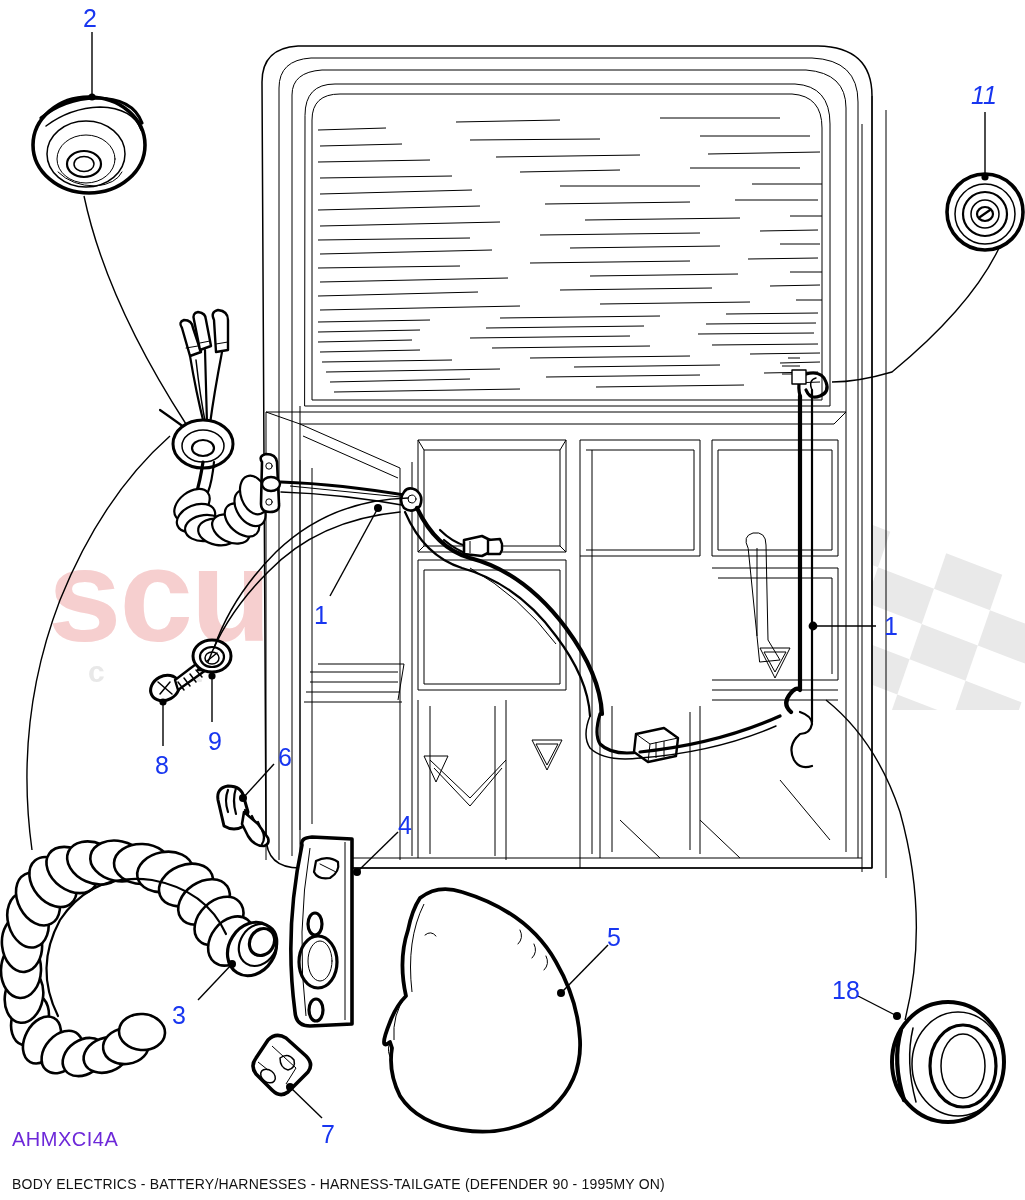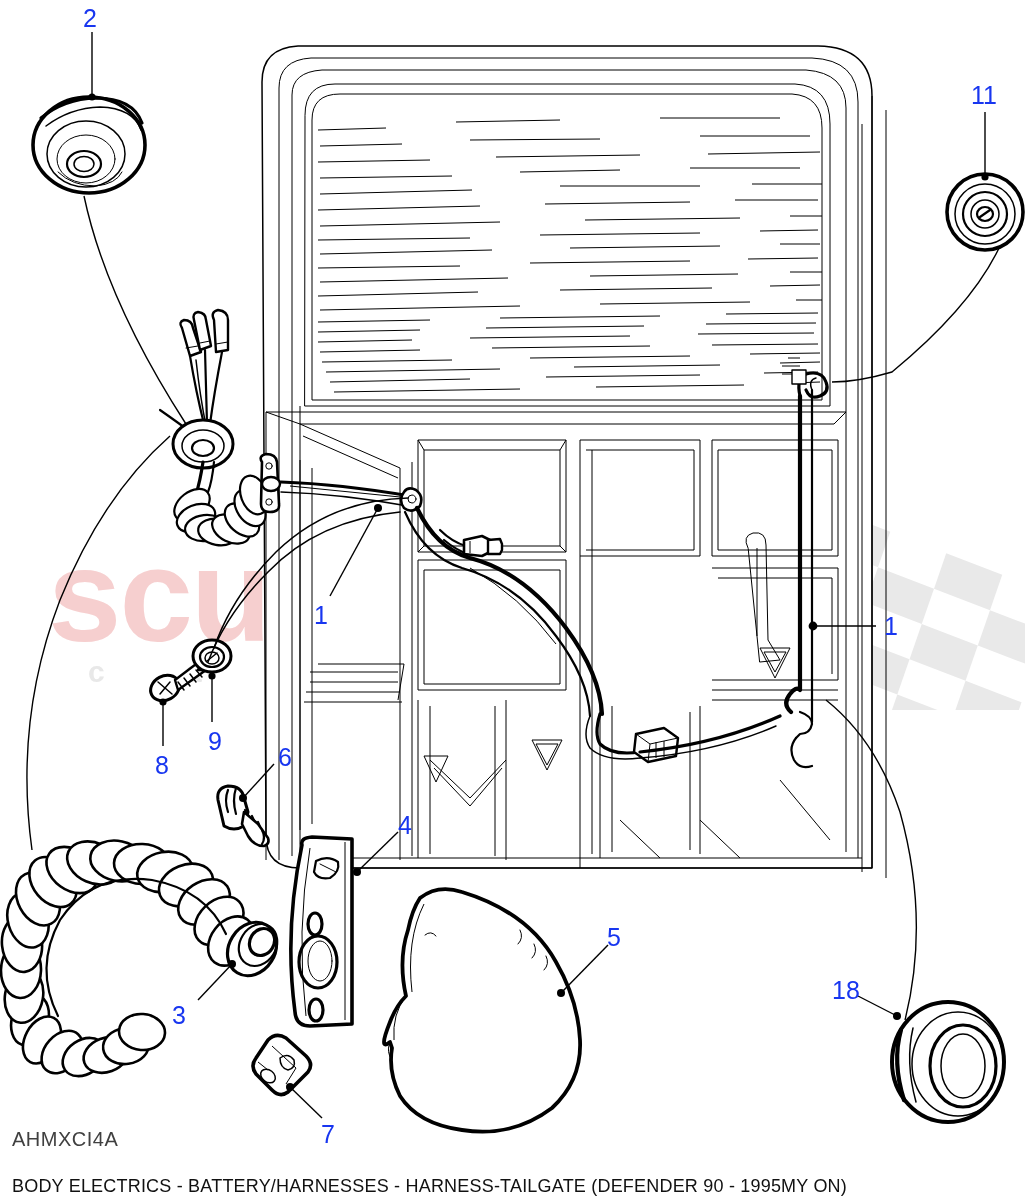--- a/index.html
+++ b/index.html
@@ -3,22 +3,22 @@
 <meta charset="utf-8">
 <title>Parts Diagram</title>
 <style>
   html,body{margin:0;padding:0;background:#ffffff;}
   body{font-family:"Liberation Sans",sans-serif;}
   #page{position:relative;width:1025px;height:1200px;background:#fff;overflow:hidden;}
   #art{position:absolute;left:0;top:0;width:1025px;height:1200px;}
   .wm{position:absolute;pointer-events:none;user-select:none;}
   #wm-main{left:48px;top:520px;font-size:132px;font-weight:bold;letter-spacing:-2px;color:#f6cfcf;font-family:"Liberation Sans",sans-serif;}
   #wm-sub{left:88px;top:655px;font-size:30px;letter-spacing:36px;color:#e8e8e8;font-weight:bold;font-family:"Liberation Sans",sans-serif;}
-  #code{position:absolute;left:12px;top:1128px;font-size:20px;color:#404040;letter-spacing:.5px;}
-  #caption{position:absolute;left:12px;top:1176px;font-size:18px;color:#111;letter-spacing:.2px;white-space:nowrap;}
+  #code{position:absolute;left:12px;top:1128px;font-size:20px;color:#6d28d9;letter-spacing:.5px;}
+  #caption{position:absolute;left:12px;top:1176px;font-size:14px;color:#111;letter-spacing:.2px;white-space:nowrap;}
   .cal{position:absolute;color:#1836f0;font-size:25px;font-weight:500;line-height:1;}
 </style>
 </head>
 <body>
 
 <div id="page">
 
   <div class="wm" id="wm-flag" style="left:690px;top:495px;width:340px;height:215px;">
     <svg width="340" height="215" viewBox="0 0 340 215">
       <g fill="#e9e9e9">
@@ -488,21 +488,21 @@
       <circle class="dot" cx="897" cy="1016" r="4"></circle>
         <path class="lead" d="M897 1016 L858 996"></path>
 
       <path class="lead" d="M905 1020 Q930 920 900 812 Q876 740 826 700"></path>
 
       <path class="lead" d="M32 850 Q14 720 60 600 Q102 496 170 436"></path>
     </g>
   </svg>
 
   <div class="cal" style="left:83px;  top:6px;">2</div>
-  <div class="cal" style="left:971px; top:83px;">11</div>
+  <div class="cal" style="left:971px; top:83px;font-style:italic;">11</div>
   <div class="cal" style="left:314px; top:603px;">1</div>
   <div class="cal" style="left:884px; top:614px;">1</div>
   <div class="cal" style="left:208px; top:729px;">9</div>
   <div class="cal" style="left:155px; top:753px;">8</div>
   <div class="cal" style="left:278px; top:745px;">6</div>
   <div class="cal" style="left:398px; top:813px;">4</div>
   <div class="cal" style="left:172px; top:1003px;">3</div>
   <div class="cal" style="left:607px; top:925px;">5</div>
   <div class="cal" style="left:321px; top:1122px;">7</div>
   <div class="cal" style="left:832px; top:978px;">18</div>

